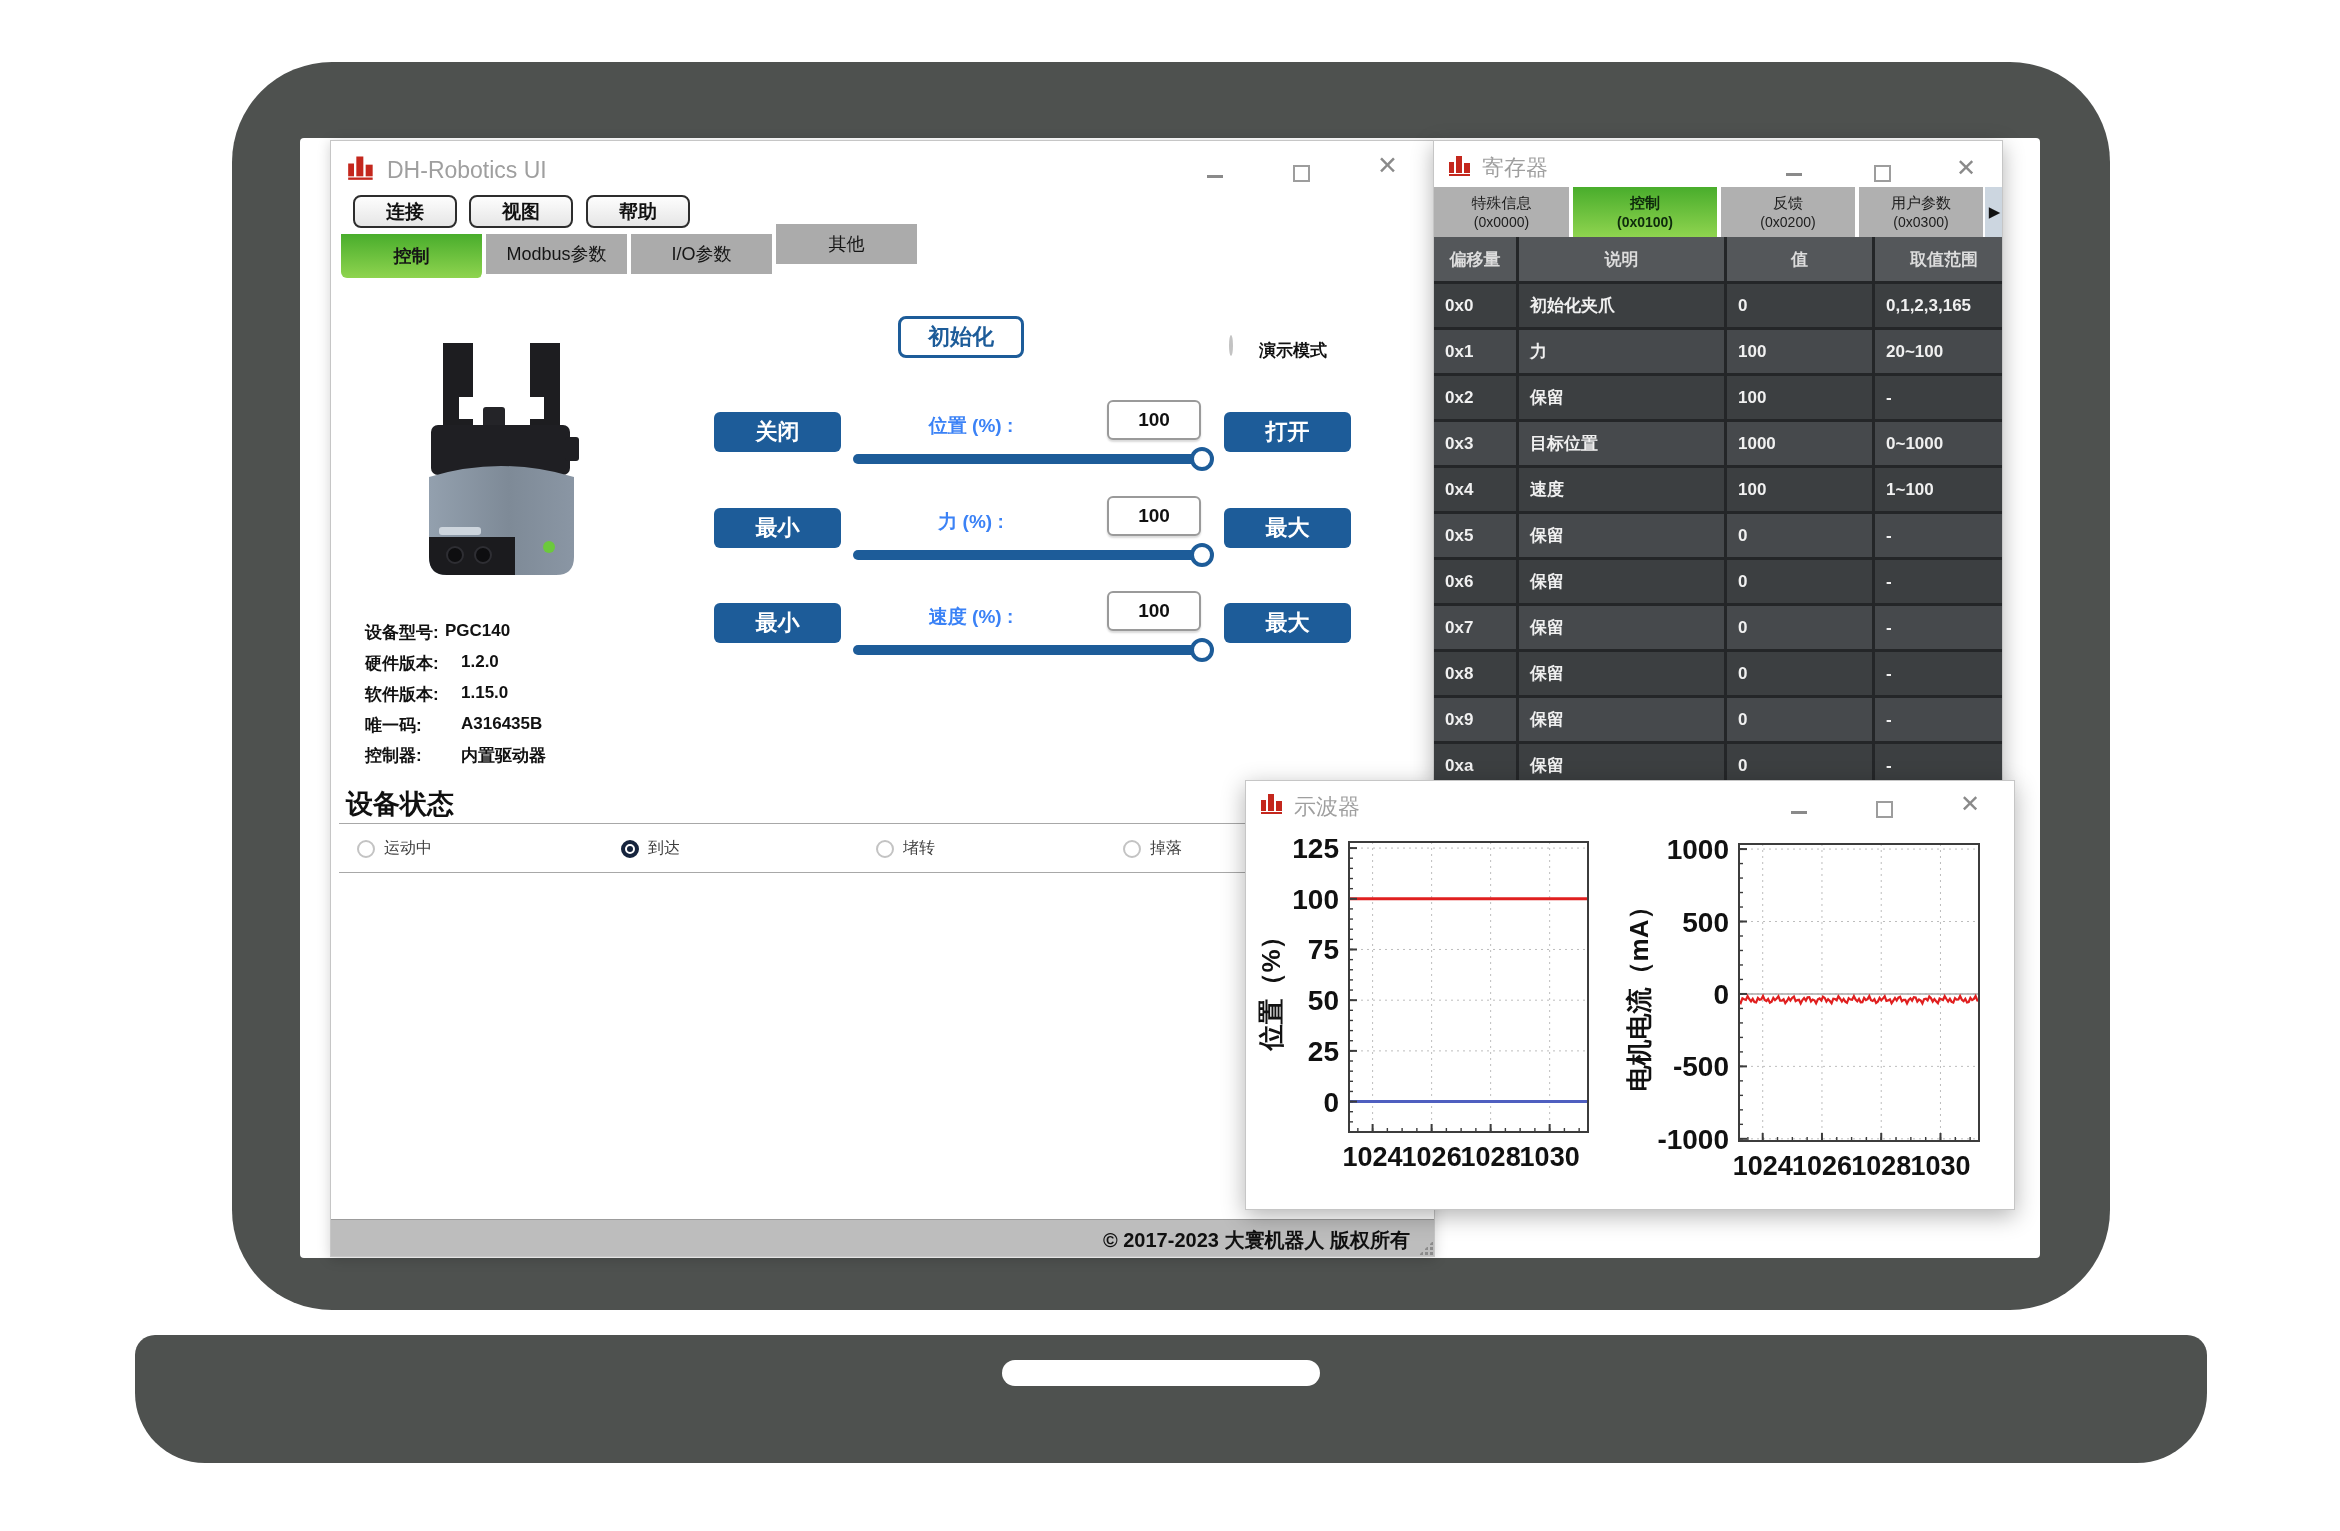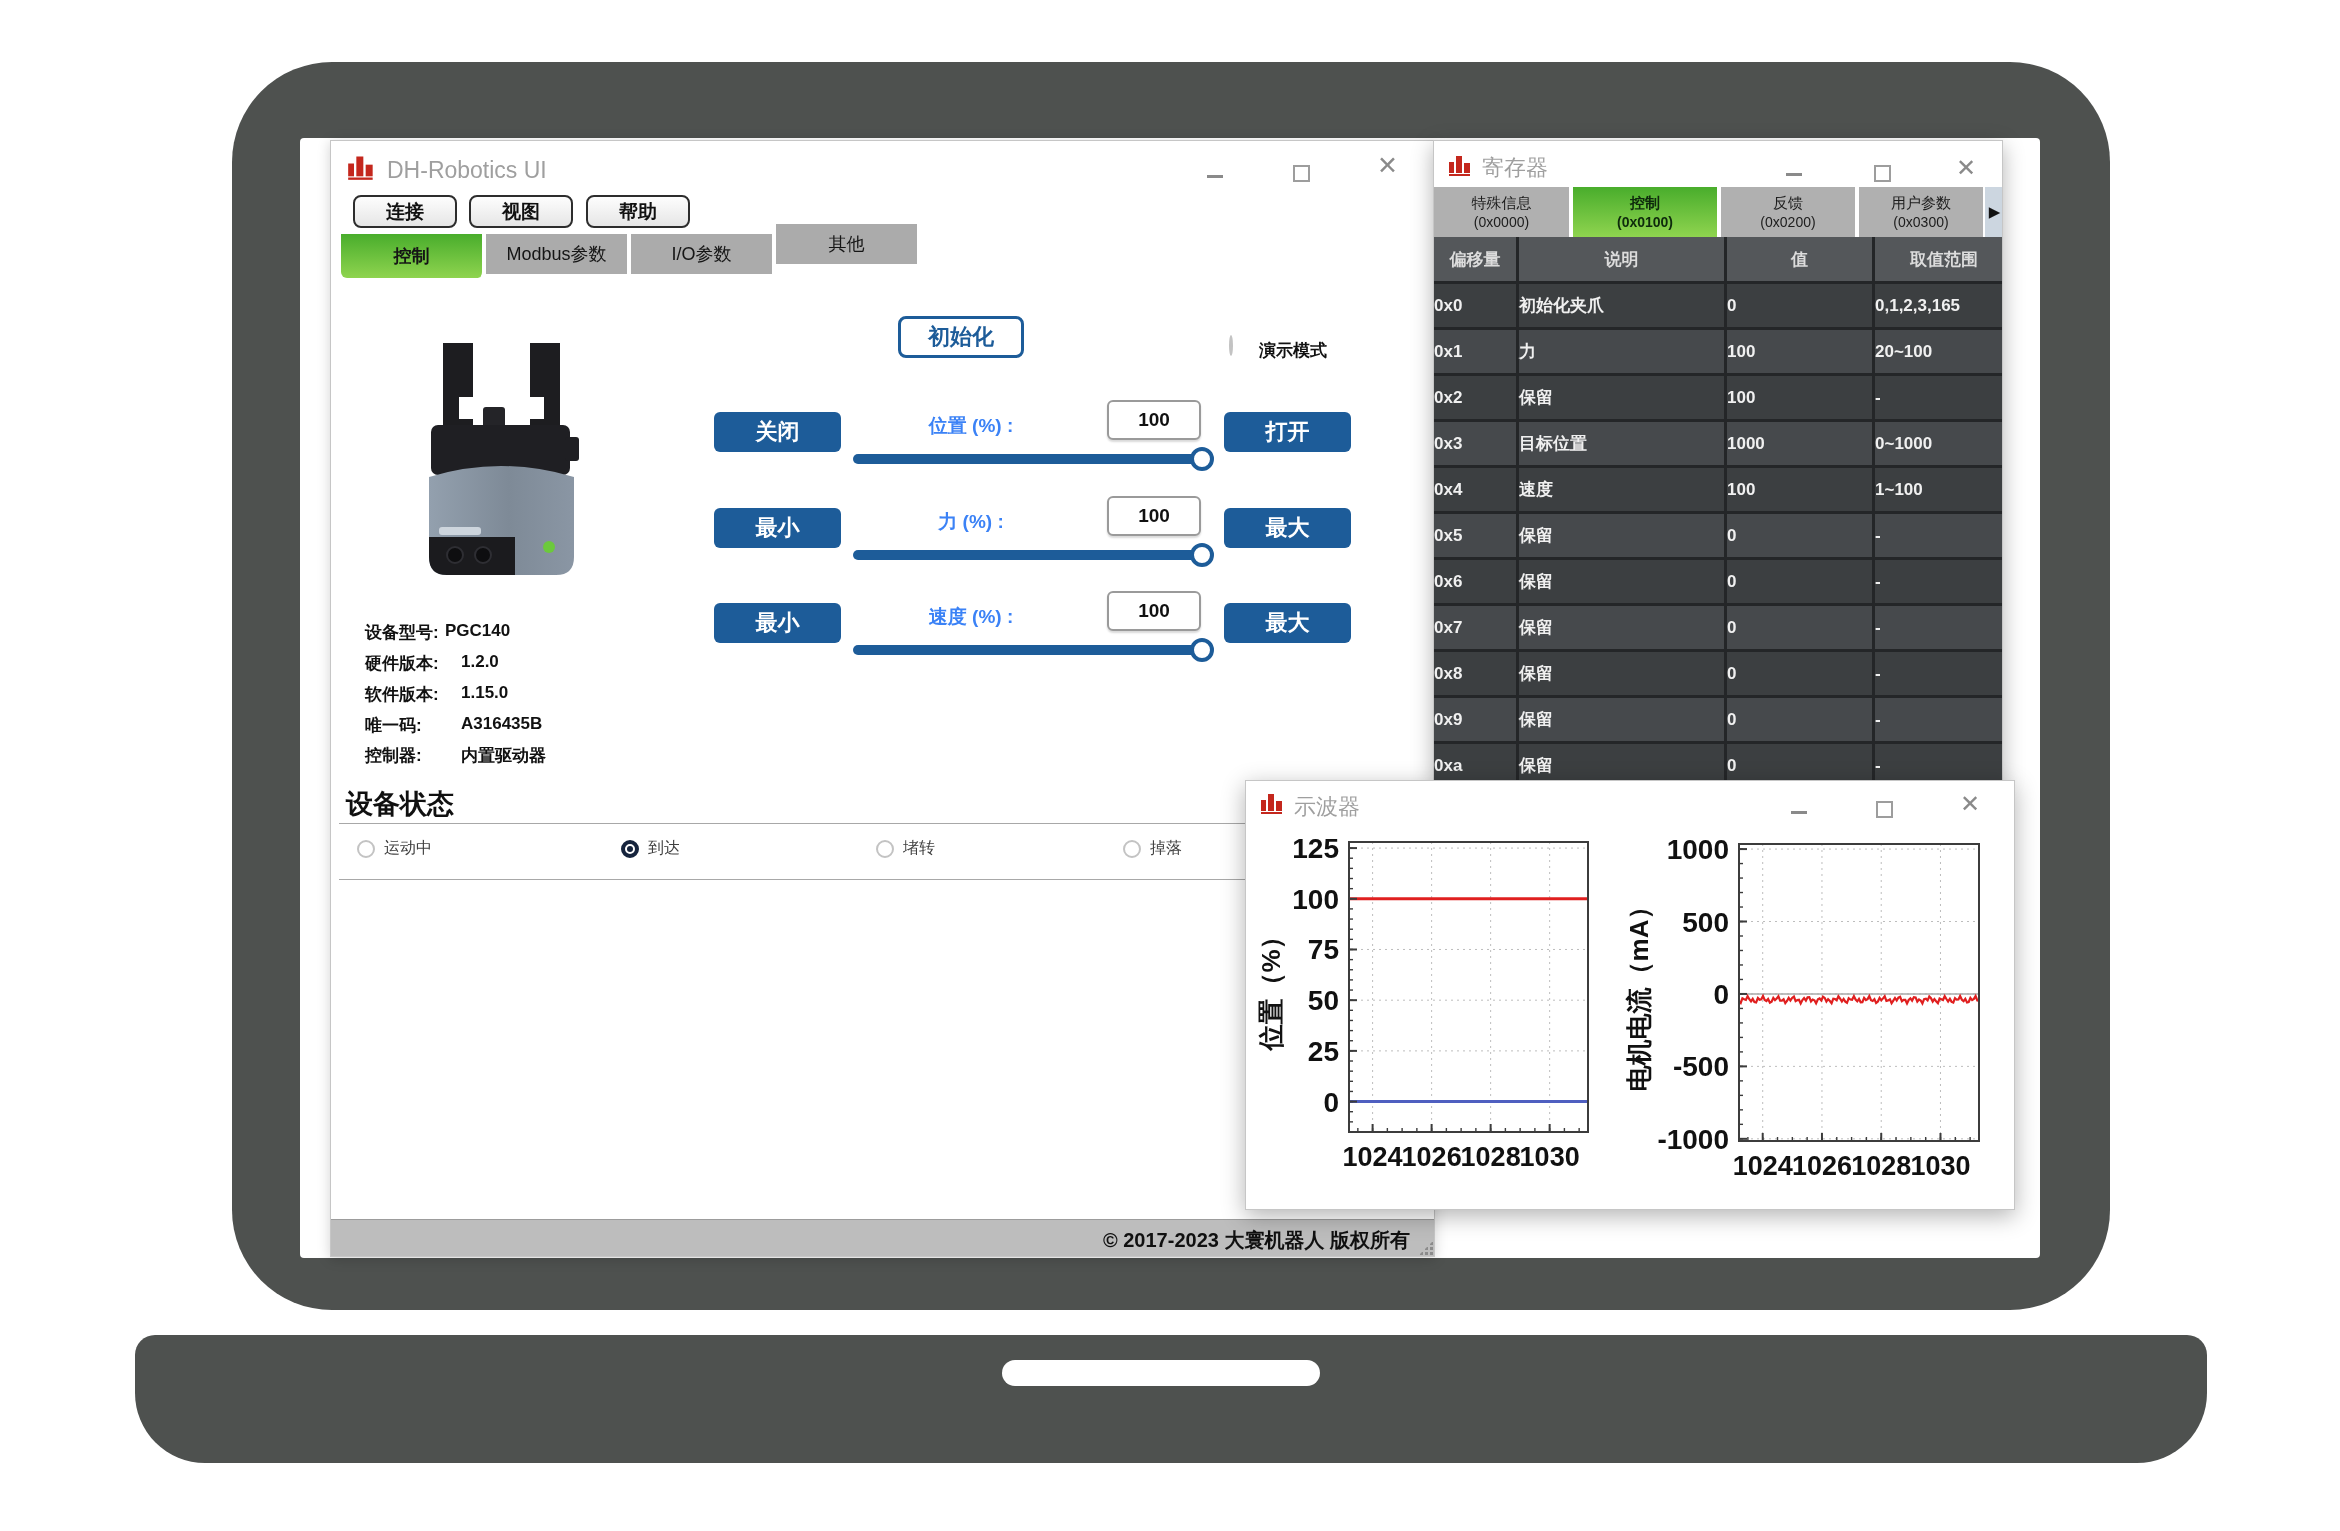--- a/index.html
+++ b/index.html
@@ -39,21 +39,21 @@
   .slider { width:353px; height:10px; background:#1d5c99; border-radius:5px; }
   .knob { position:absolute; right:-8px; top:-7px; width:24px; height:24px; border-radius:50%;
     background:#ffffff; border:4px solid #1d5c99; }
   .info-label { font-size:17px; font-weight:bold; color:#111; }
   .info-value { font-size:17px; font-weight:bold; color:#111; }
   .radio { width:18px; height:18px; border:2px solid #c3c3c3; border-radius:50%; background:#fff; position:relative; }
   .radio[data-checked="true"] { border:4px solid #16243d; }
   .radio[data-checked="true"]::after { content:""; position:absolute; left:2px; top:2px; width:6px; height:6px;
     border-radius:50%; background:#16243d; }
   .status-title { font-size:27px; font-weight:bold; color:#101010; }
-  .status-panel { width:1084px; height:57px; border:1px solid #a8a8a8; border-left:none; border-right:none; background:#fff;font-family:Liberation Mono, monospace; }
+  .status-panel { width:1084px; height:50px; border:1px solid #a8a8a8; border-left:none; border-right:none; background:#fff;font-family:Liberation Mono, monospace; }
   .sr-group { position:absolute; top:14px; display:flex; align-items:center; gap:9px; }
   .sr-label { font-size:16px; color:#3f3f3f; }
   .statusbar { width:1105px; height:39px; background:#bdbdbd; border-top:1px solid #9c9c9c; }
   .error-btn { width:468px; height:33px; border:2px solid #1b1b1b; border-radius:16px;
     background:linear-gradient(180deg,#fcfcfc,#ededed); font-size:18px; color:#111;
     display:flex; align-items:center; justify-content:center; }
   .copyright { font-size:20px; font-weight:bold; color:#101010; }
   .grip { width:14px; height:14px;
     background-image:radial-gradient(#8b8b8b 1.6px, transparent 1.8px);
     background-size:5px 5px; clip-path:polygon(100% 0,100% 100%,0 100%); }
@@ -64,21 +64,21 @@
     align-items:center; justify-content:center; line-height:1.3; border-right:2px solid #fff; }
   .reg-tab .t1 { font-size:15px; } .reg-tab .t2 { font-size:14px; }
   .reg-tab.active { background:linear-gradient(180deg,#49ad2c,#8fd44f); font-weight:bold; color:#0e2a0c; }
   .reg-arrow { width:19px; height:50px; background:#ccd6e0; color:#111; font-size:15px;
     display:flex; align-items:center; justify-content:center; }
   .reg-table { width:570px; height:545px; overflow:hidden; background:#242628; display:grid;
     grid-template-columns:82px 205px 145px 138px; grid-template-rows:44px repeat(11,43px); gap:3px; }
   .th { background:#54575a; color:#dcdcdc; font-size:17px; font-weight:bold;
     display:flex; align-items:center; justify-content:center; }
   .td { background:#3c3f41; color:#f0f0f0; font-size:17px; font-weight:600;
-    display:flex; align-items:center; }
+    display:flex; align-items:center; padding-left:11px; }
   .td.alt { background:#46494c; }
 
   
   #scope-win { left:1245px; top:780px; width:770px; height:430px; z-index:3; box-shadow:0 6px 22px rgba(0,0,0,.3); overflow:hidden; }
   svg text { font-family:"Liberation Sans","DejaVu Sans",sans-serif; }
 </style>
 </head>
 <body>
 
 <div class="stage">

